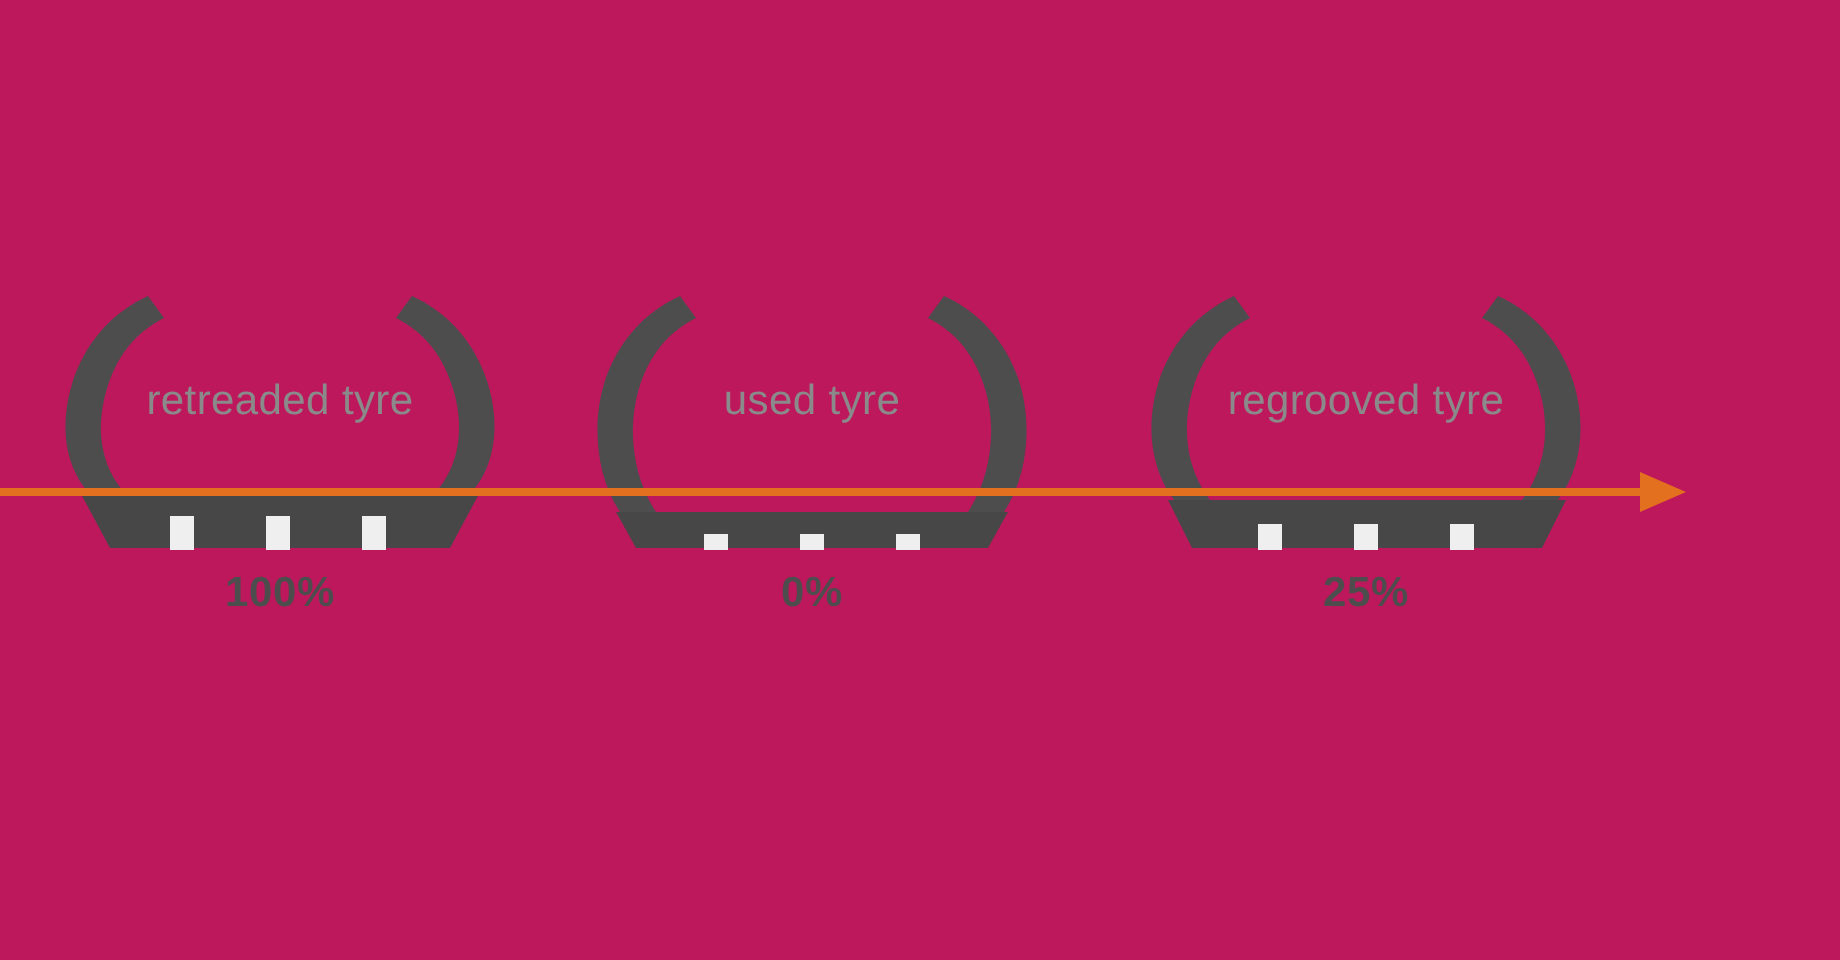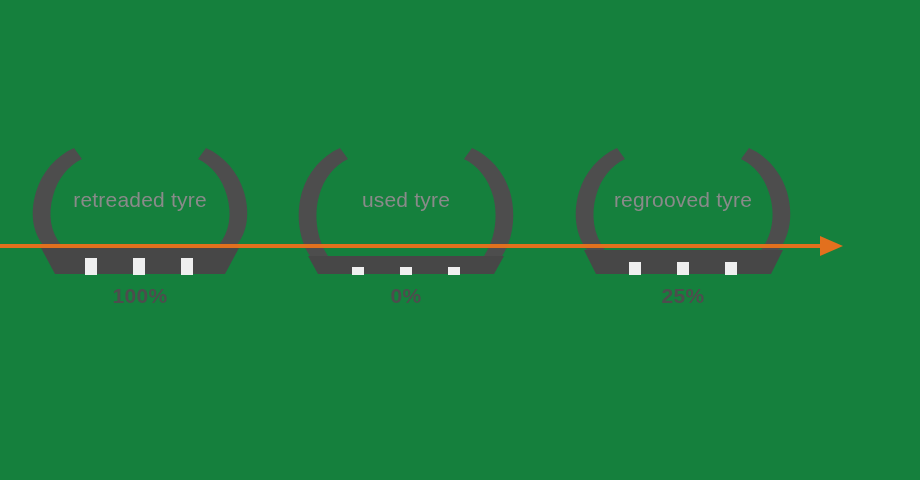--- a/index.html
+++ b/index.html
@@ -10,21 +10,21 @@
     width: 920px;
     height: 480px;
     background: #ededed;
     font-family: "Liberation Sans", sans-serif;
     overflow: hidden;
   }
   #stage {
     position: relative;
     width: 920px;
     height: 480px;
-    background: #15803d;
+    background: #be185d;
   }
   #diagram-svg {
     position: absolute;
     left: 0;
     top: 0;
     width: 920px;
     height: 480px;
     display: block;
   }
   .tyre-label {

